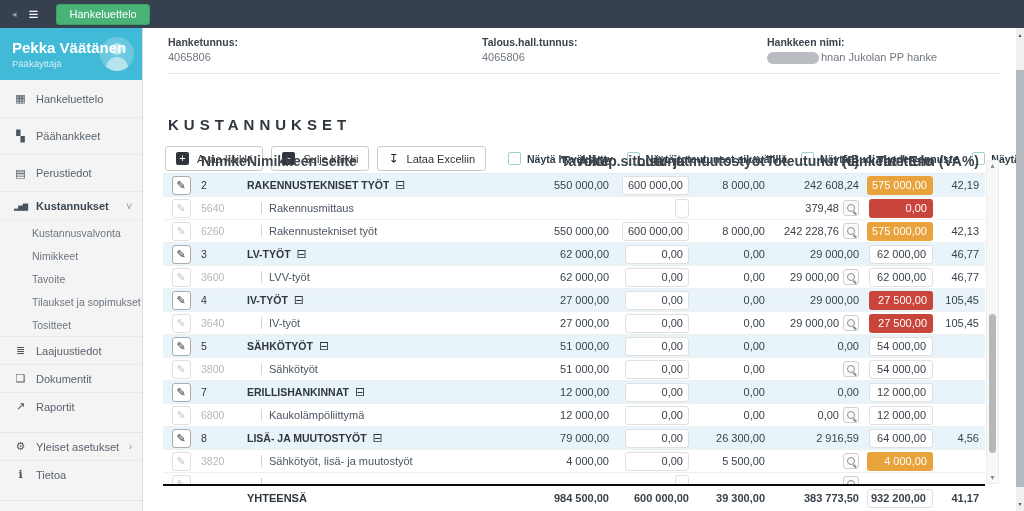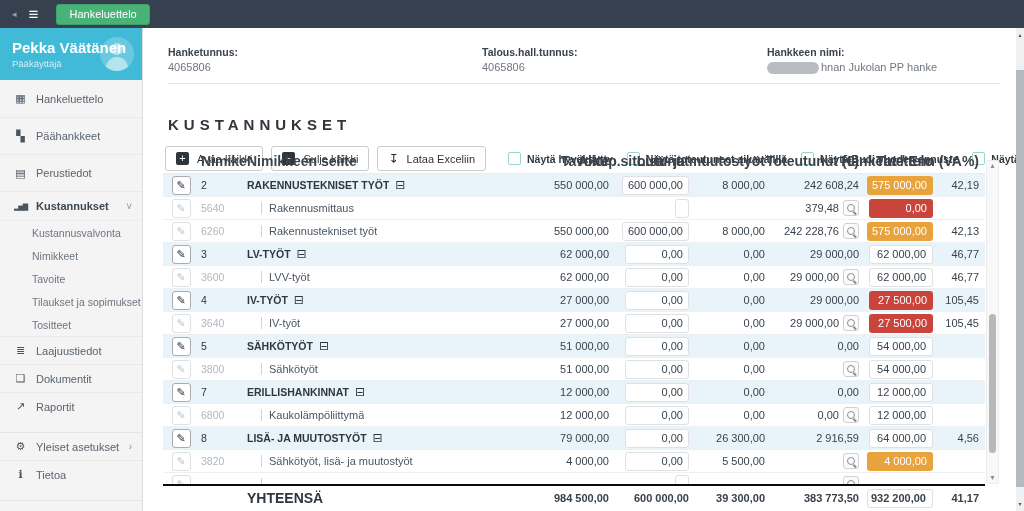--- a/index.html
+++ b/index.html
@@ -41,21 +41,21 @@
   .s-icon.bars{font-size:7px;letter-spacing:-1px;}
   .s-label{font-size:11px;white-space:nowrap;}
   .side-item.active .s-label{font-weight:700;color:#3c4650;}
   .s-chev{margin-left:auto;color:#8a939c;font-size:10px;padding-right:2px;}
   .side-sub{display:flex;flex-direction:column;border-top:1px solid #ececec;}
   .side-sub-item{height:23px;display:flex;align-items:center;padding-left:32px;
     font-size:10.5px;color:#6d7680;cursor:pointer;white-space:nowrap;}
 
   
   .main{position:absolute;left:143px;top:28px;width:873px;height:483px;background:#fff;}
-  .proj-header{position:absolute;left:25px;top:18px;width:832px;display:flex;
+  .proj-header{position:absolute;left:25px;top:8px;width:832px;display:flex;
     border-bottom:1px solid #e6e6e6;padding-bottom:9px;}
   .ph-field{min-width:0;}
   .ph-field:nth-child(1){width:282px;}
   .ph-field:nth-child(2){width:285px;margin-left:32px;}
   .ph-label{font-size:10.5px;font-weight:700;color:#3a434c;}
   .ph-value{font-size:11px;color:#6f7780;margin-top:3px;white-space:nowrap;}
   .redacted{display:inline-block;width:52px;height:12px;background:#b9bdc2;
     border-radius:7px;vertical-align:middle;margin-right:2px;}
   .page-title{position:absolute;left:25px;top:88px;margin:0;font-size:15px;font-weight:700;
     letter-spacing:5px;color:#2f363d;}
@@ -106,21 +106,21 @@
   .badge.red{background:#c9443a;color:#fff;}
   .badge.box{background:#fff;border:1px solid #e0e0e0;color:#39424c;}
   .mag-btn{width:16px;height:16px;border:1px solid #d0d0d0;border-radius:3px;background:#fbfbfb;
     position:relative;display:inline-block;margin-left:4px;flex:none;cursor:pointer;}
   .mag-btn::before{content:"";position:absolute;left:3px;top:3px;width:6px;height:6px;
     border:1.5px solid #8a8f94;border-radius:50%;}
   .mag-btn::after{content:"";position:absolute;left:10px;top:10px;width:4px;height:2px;
     background:#8a8f94;transform:rotate(45deg);transform-origin:0 0;}
   .t-foot{border-top:2px solid #0a0a0a;height:26px;background:#fff;}
   .t-foot .td{font-weight:600;}
-  .t-foot .sel-label{font-weight:700;font-size:14px;color:#2f3640;}
+  .t-foot .sel-label{font-weight:700;font-size:11px;color:#2f3640;}
 
   
   .tbl-scroll{position:absolute;left:823px;top:12px;width:13px;height:324px;
     background:#f8f8f8;border:1px solid #ececec;border-radius:2px;}
   .tbl-scroll .arr{position:absolute;left:0;width:11px;text-align:center;color:#8a8f94;
     font-size:8px;line-height:10px;cursor:pointer;}
   .tbl-scroll .arr.up{top:0;}
   .tbl-scroll .arr.down{bottom:0;}
   .tbl-scroll .thumb{position:absolute;left:2px;width:7px;top:153px;height:139px;
     background:#b8b8b8;border-radius:5px;cursor:grab;}

